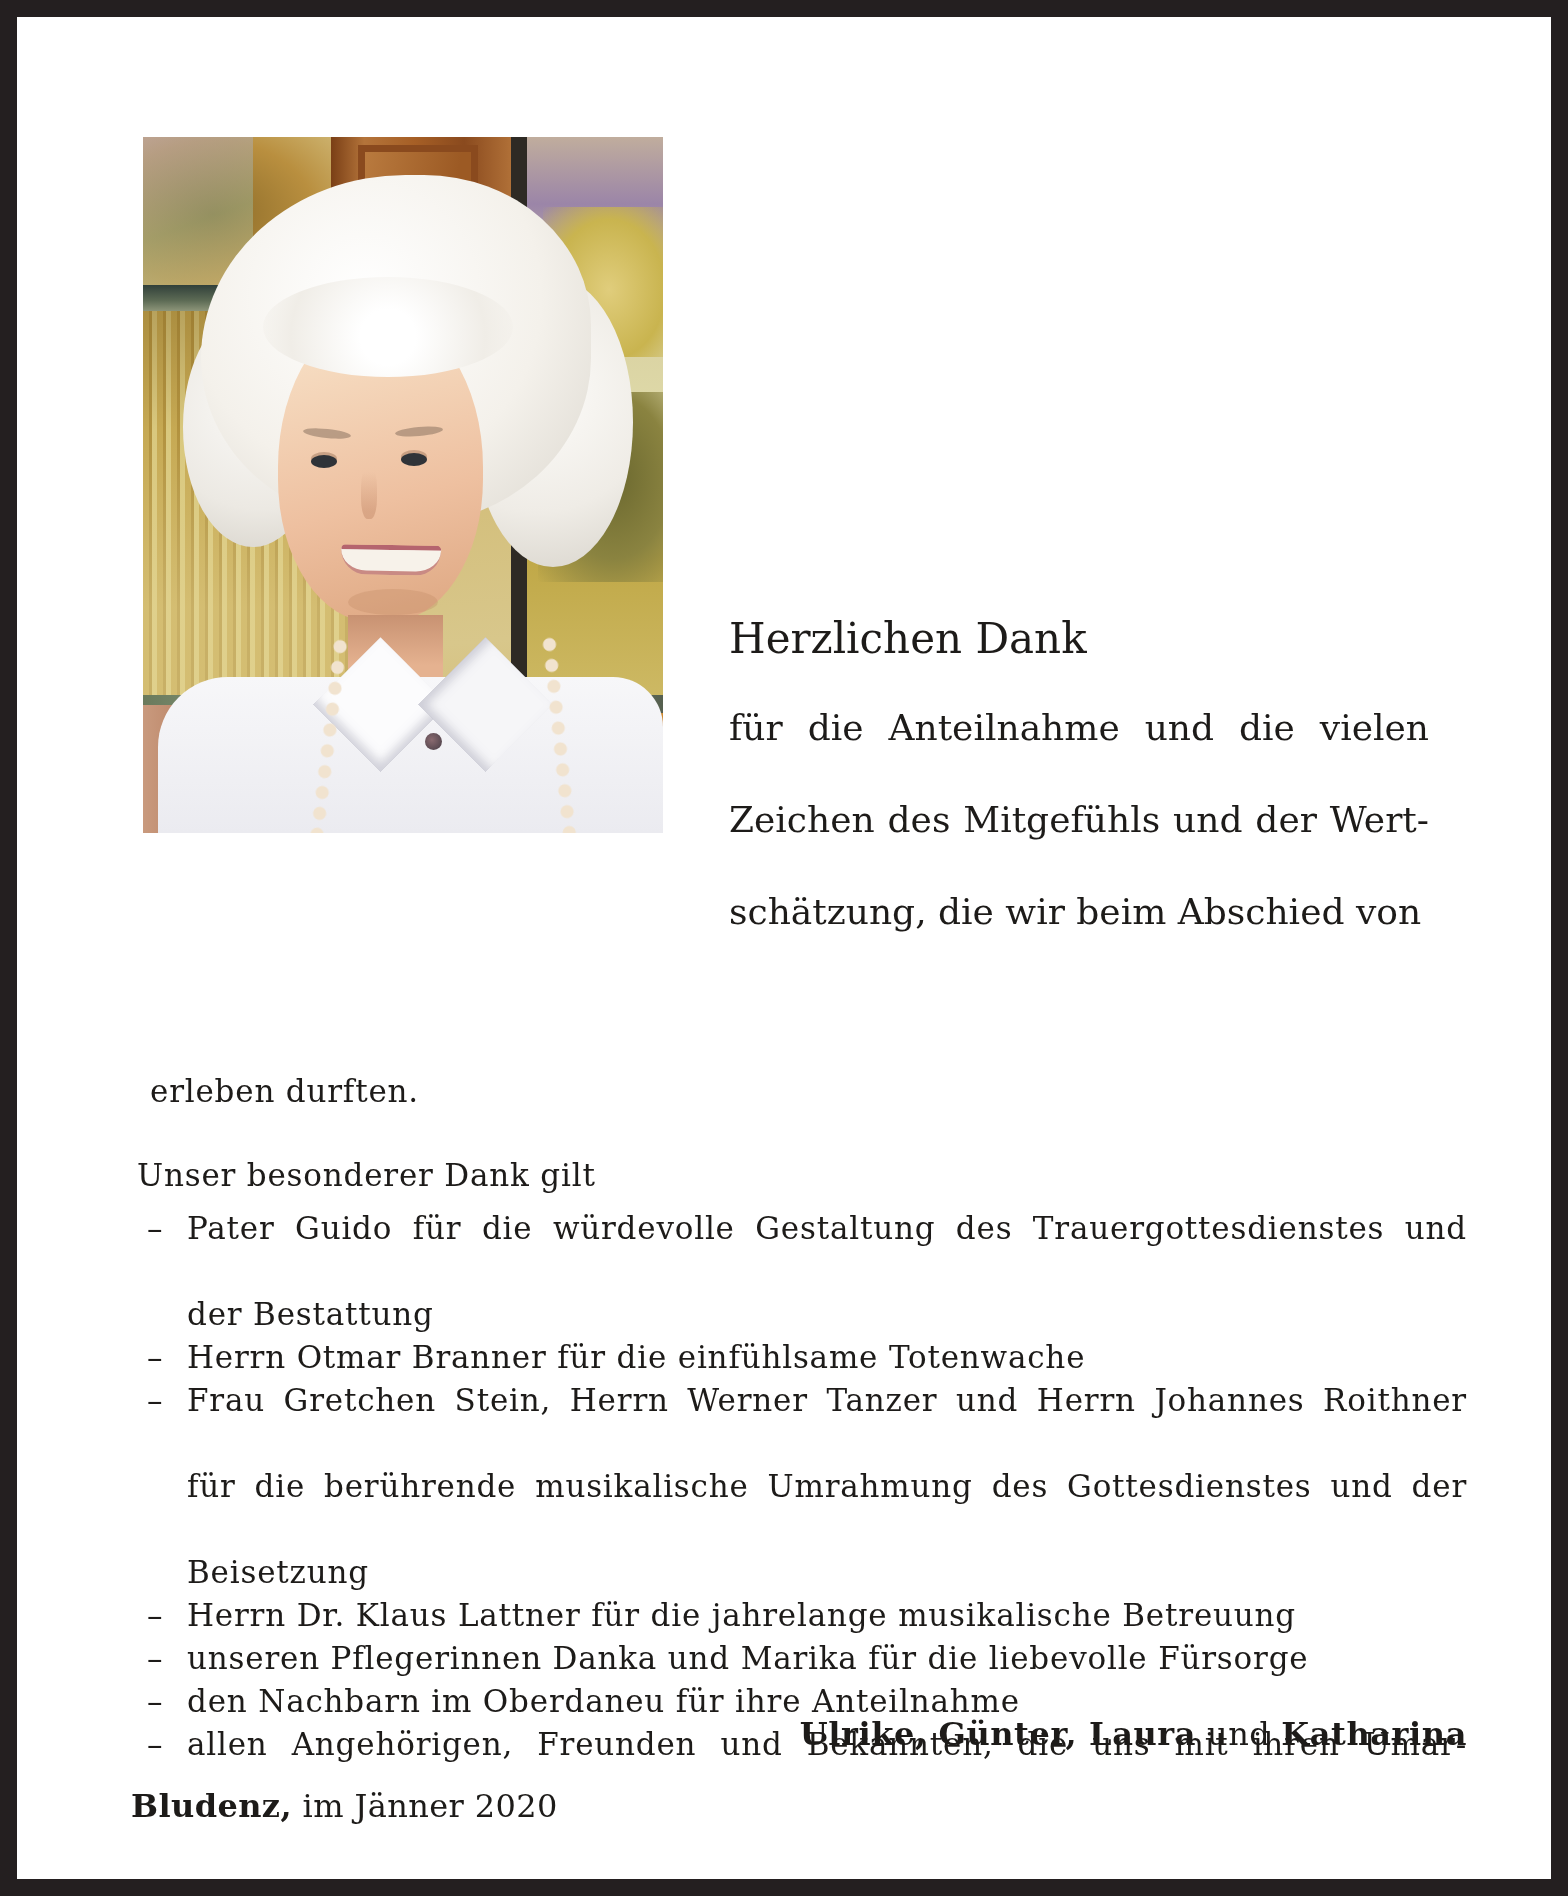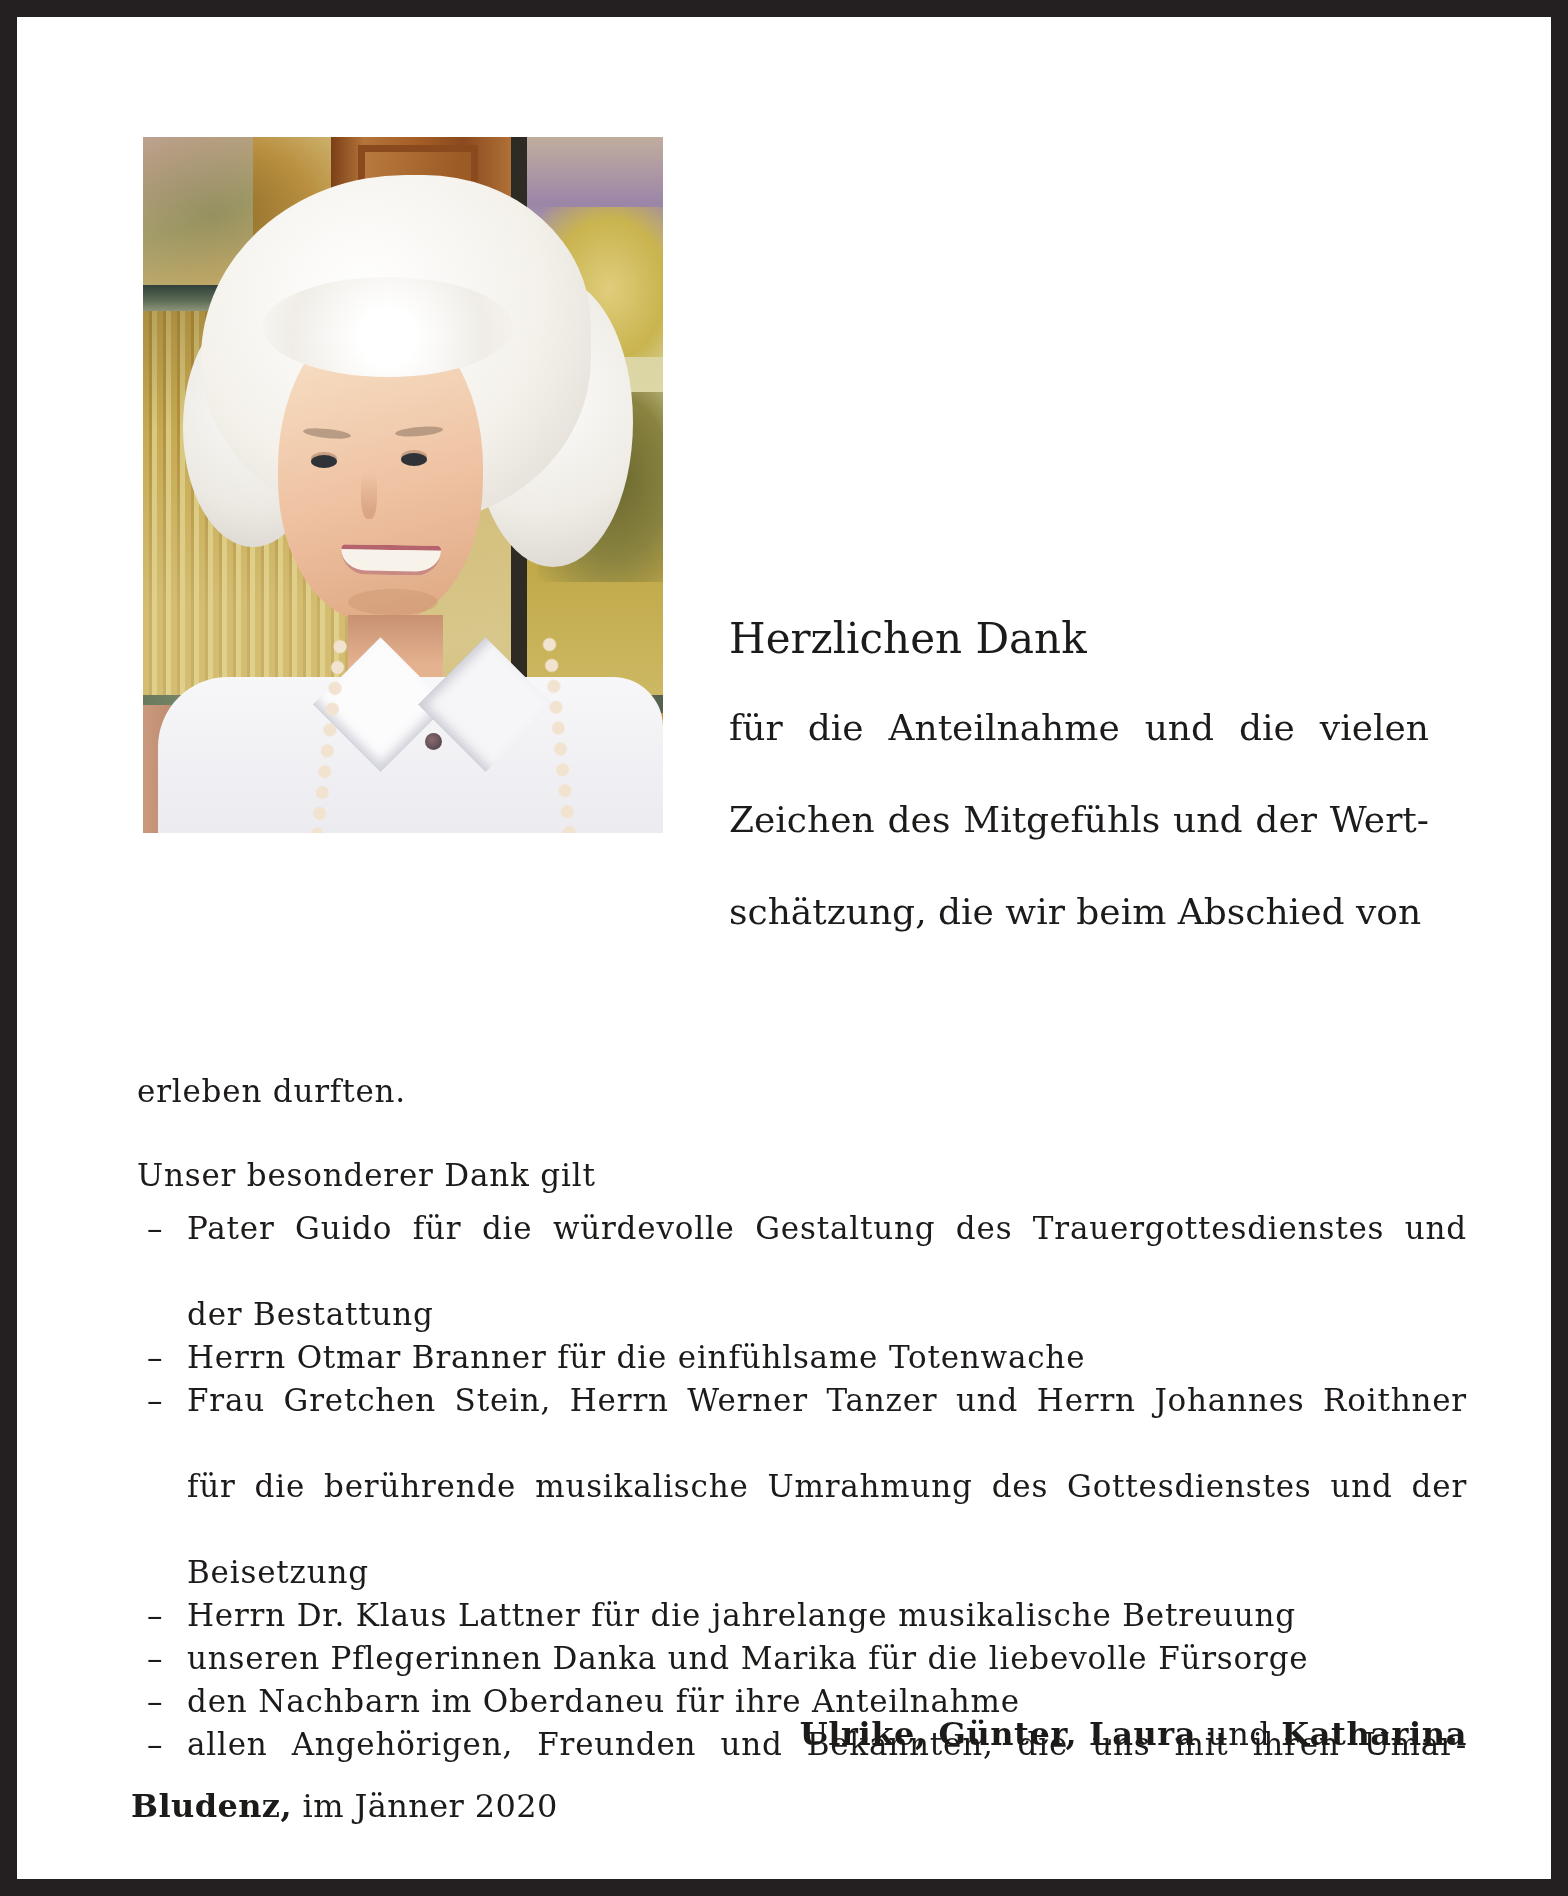--- a/index.html
+++ b/index.html
@@ -59,21 +59,21 @@
   
   .right-col { position:absolute; left:712px; top:598px; width:700px; }
   .heading { font-size:42px; line-height:48px; }
   .intro { margin-top:42px; font-size:36px; line-height:46px; text-align:justify; }
   .jl::after { content:""; display:inline-block; width:100%; height:0; }
 
   .name-block { position:absolute; left:17px; top:852px; width:1534px; text-align:center; }
   .name { font-size:106px; line-height:110px; letter-spacing:-1px; }
   .dates { margin-top:22px; font-size:33px; font-weight:bold; }
 
-  .after-name { position:absolute; left:120px; top:1056px; font-size:31px; letter-spacing:.8px;text-align:center; }
+  .after-name { position:absolute; left:133px; top:1056px; font-size:31px; letter-spacing:.8px;text-align:center; }
   .thanks-intro { position:absolute; left:120px; top:1140px; font-size:31px; letter-spacing:.8px;text-align:center; }
 
   .list { position:absolute; left:120px; top:1190px; width:1330px; font-size:31px; line-height:43px; letter-spacing:.8px; }
   .li { position:relative; padding-left:50px; }
   .li .dash { position:absolute; left:10px; top:0; }
   .li-text { text-align:justify; }
   .li-text > div { min-height:43px; }
 
   .signature { position:absolute; left:120px; top:1698px; width:1330px; text-align:right; font-size:32px; letter-spacing:.6px; }
   .signature .b { font-weight:bold;text-align:right; }

